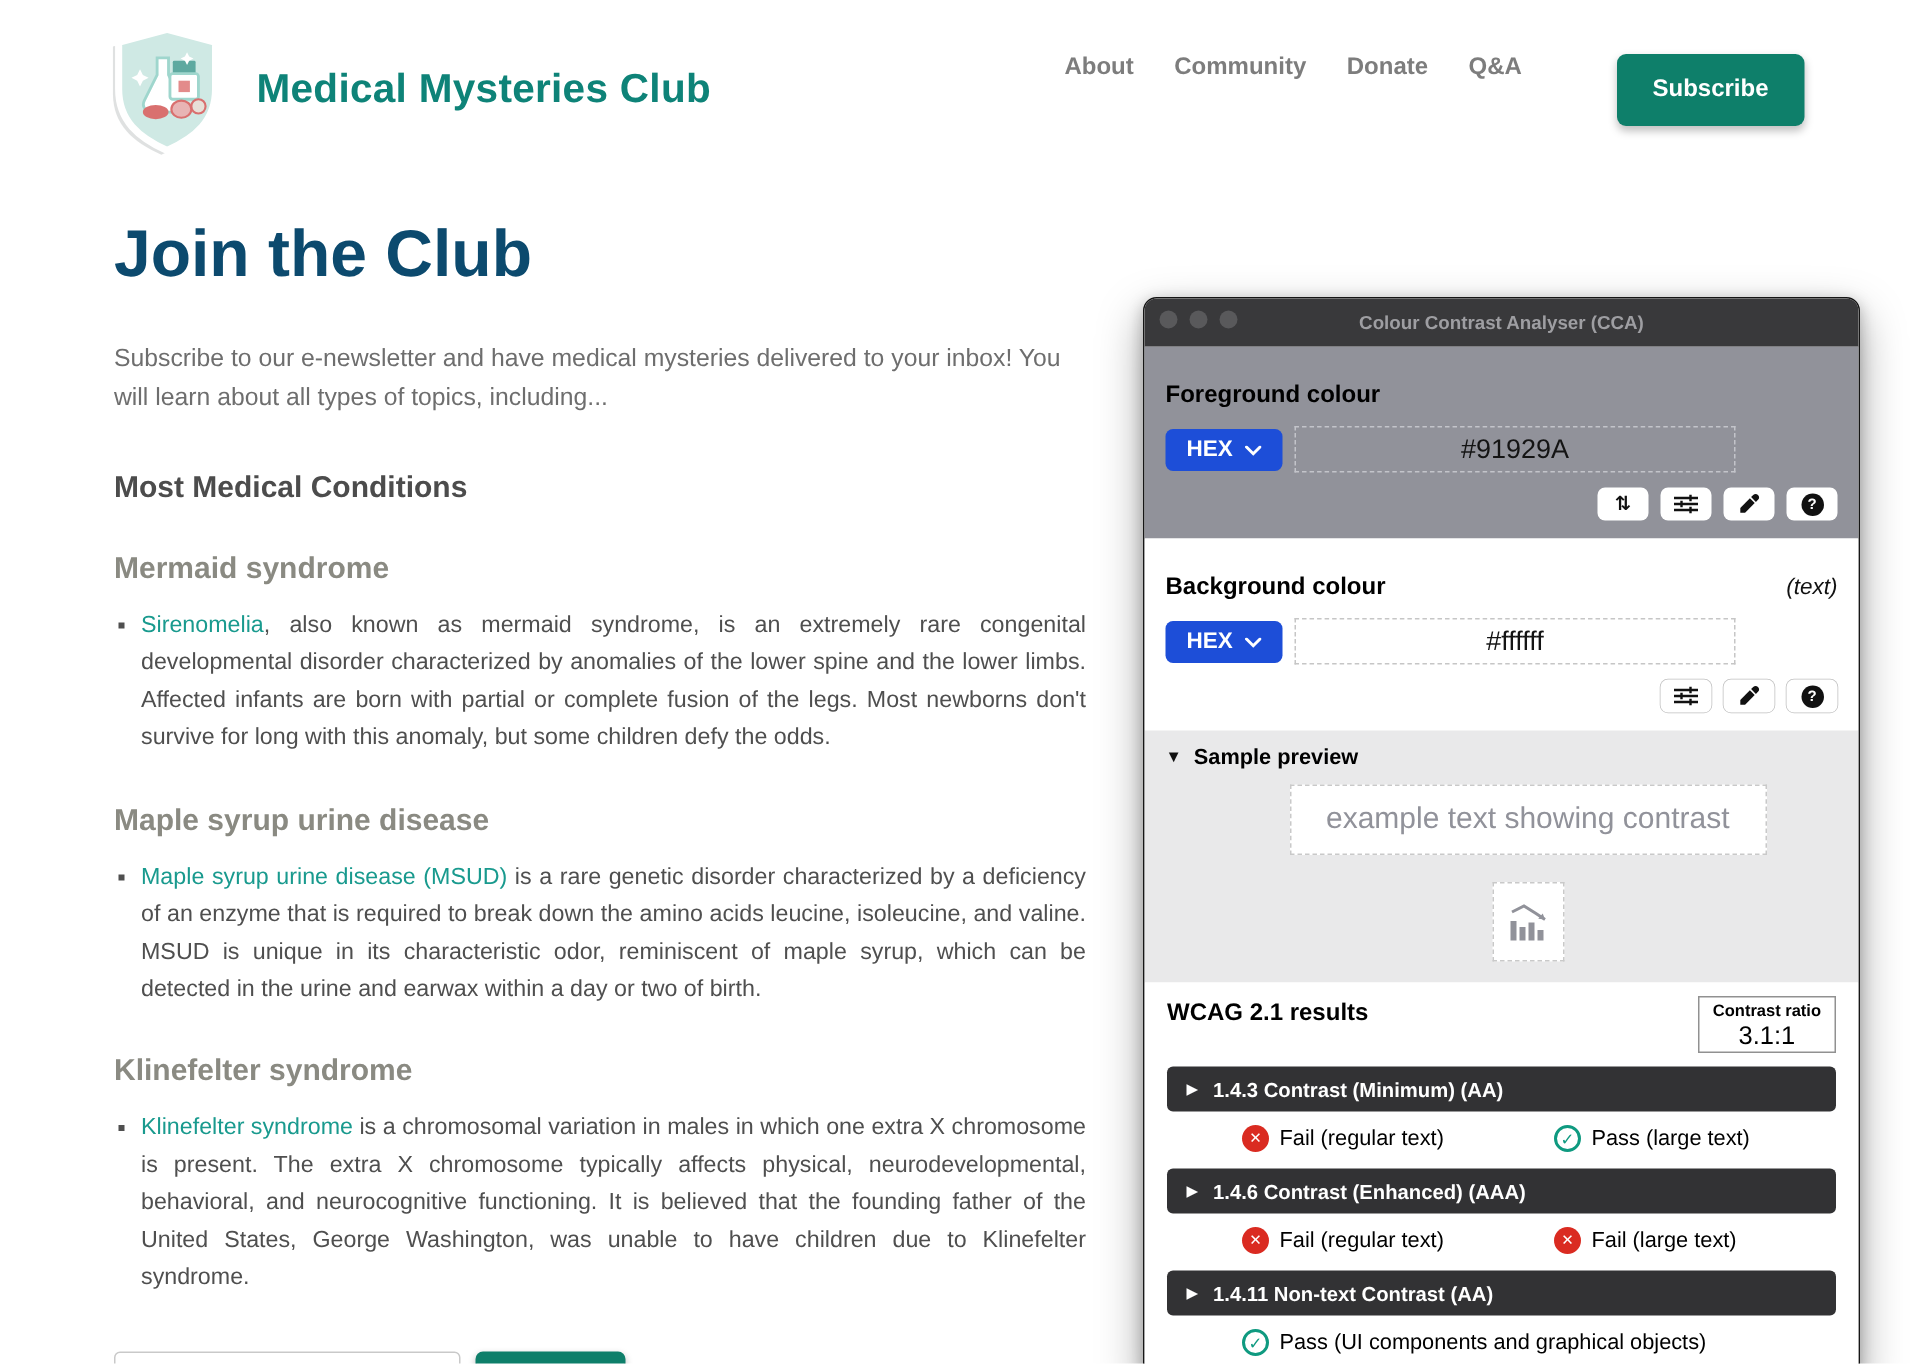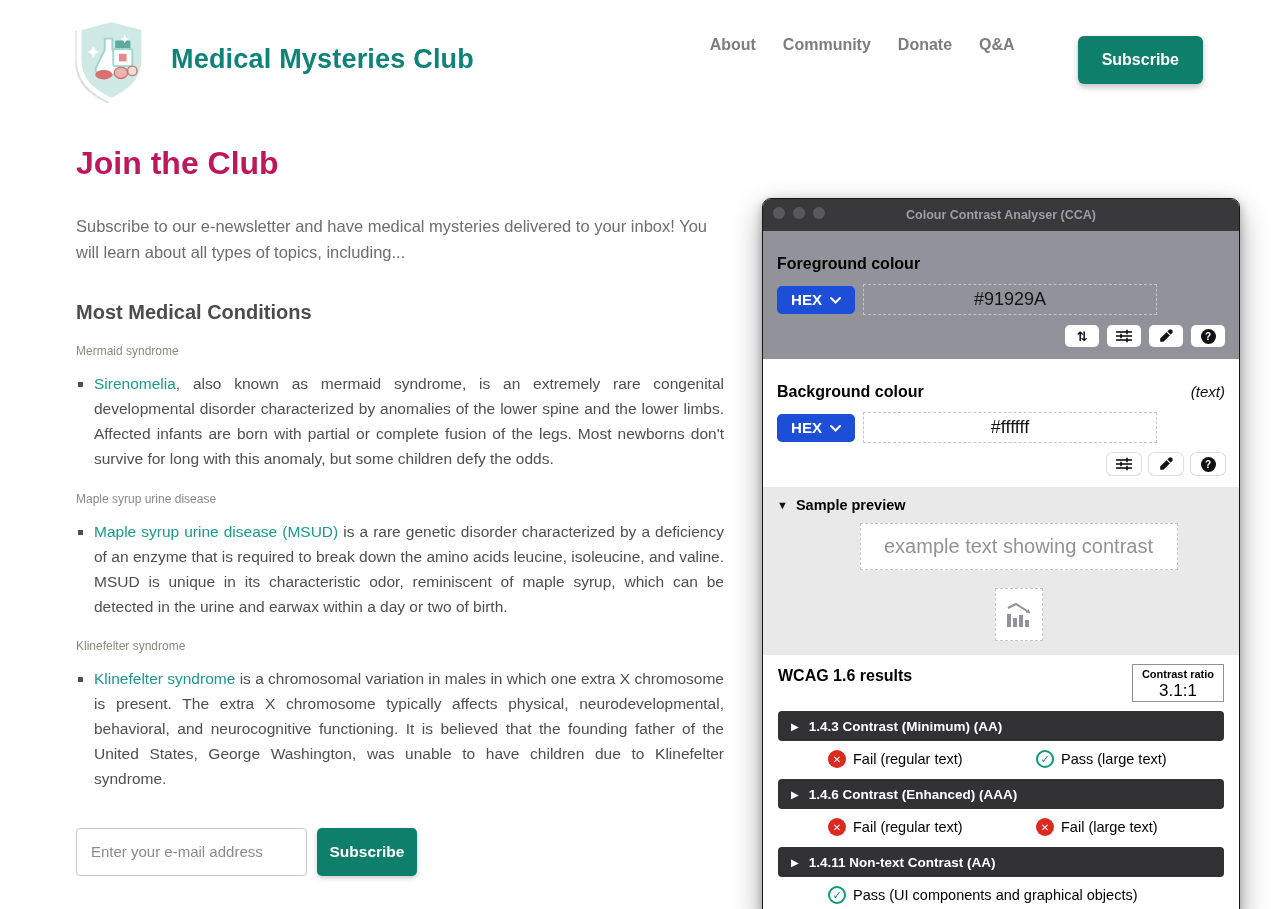--- a/index.html
+++ b/index.html
@@ -12,24 +12,24 @@
   .brand-title { margin-left:14px; font-size:27px; font-weight:bold; color:#0e8378; letter-spacing:.2px; }
   .header-spacer { flex:1; }
   .main-nav { display:flex; align-items:flex-start; gap:27px; }
   .nav-link { font-size:16px; font-weight:bold; color:#7d7d7d; text-decoration:none; cursor:pointer; }
   .nav-subscribe { margin-left:36px; background:#0e7f6a; color:#fff; border:none; border-radius:6px;
     padding:15px 24px; font-size:16px; font-weight:bold; cursor:pointer;
     box-shadow:0 3px 6px rgba(0,0,0,.25); font-family:inherit; }
 
   
   .main-col { margin-left:76px; width:648px; }
-  .page-title { margin-top:38px; font-size:32px; font-weight:bold; color:#be185d; }
+  .page-title { margin-top:38px; font-size:44px; font-weight:bold; color:#0c4a6e; }
   .intro { margin-top:32px; font-size:16.5px; line-height:1.55; color:#6e6e6e; }
   .section-title { margin-top:36px; font-size:20px; font-weight:bold; color:#4c4c4c; }
-  .cond-head { margin-top:20px; font-size:12px; font-weight:normal; color:#8a8a82; }
+  .cond-head { margin-top:31px; font-size:20px; font-weight:bold; color:#8a8a82; }
   .cond-list { margin-top:13px; padding-left:18px; list-style:square; color:#8a8a82; }
   .cond-list li { font-size:15.5px; line-height:1.62; color:#4f4f4f; text-align:justify; }
   .cond-list a { color:#199a8e; text-decoration:none; cursor:pointer; }
 
   .signup-row { margin-top:36px; display:flex; align-items:center; }
   .email-input { width:231px; height:48px; border:1px solid #c9c9c9; border-radius:4px;
     padding:0 14px; font-size:15px; color:#444; font-family:inherit; }
   .email-input::placeholder { color:#8a8a8a; }
   .signup-btn { margin-left:10px; width:100px; height:48px; background:#0e7f6a; color:#fff;
     border:none; border-radius:5px; font-size:15.5px; font-weight:bold; cursor:pointer;
@@ -260,21 +260,21 @@
             </g>
           <path d="M4 8 L12 4 L20 9 L26 13" fill="none" stroke="#91929A" stroke-width="2"></path>
           <path d="M26 13 l-4.5 -0.5 3 -3.5 Z" fill="#91929A"></path>
         </svg>
       </div>
     </div>
   </div>
 
   <div class="sec-wcag">
     <div class="wcag-head">
-      <span class="wcag-title">WCAG 1.6 results</span>
+      <span class="wcag-title">WCAG 2.1 results</span>
       <div class="ratio-box">
         <div class="ratio-label">Contrast ratio</div>
         <div class="ratio-value">3.1:1</div>
       </div>
     </div>
 
     <div class="crit-bar">
       <span class="crit-arrow">▶</span>
       <span class="crit-title">1.4.3 Contrast (Minimum) (AA)</span>
     </div>

